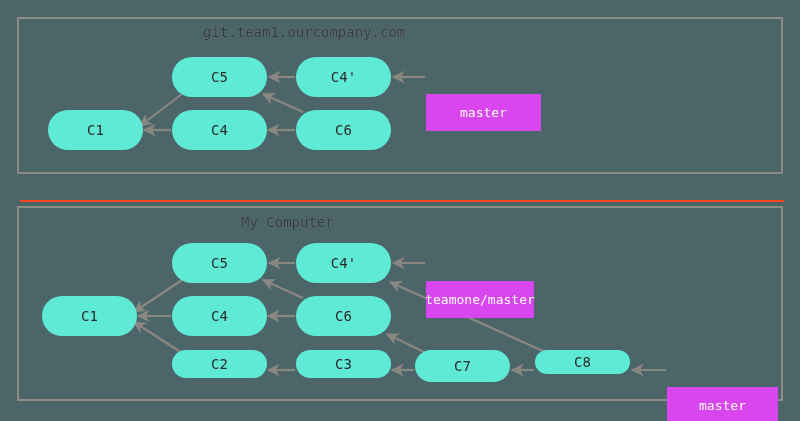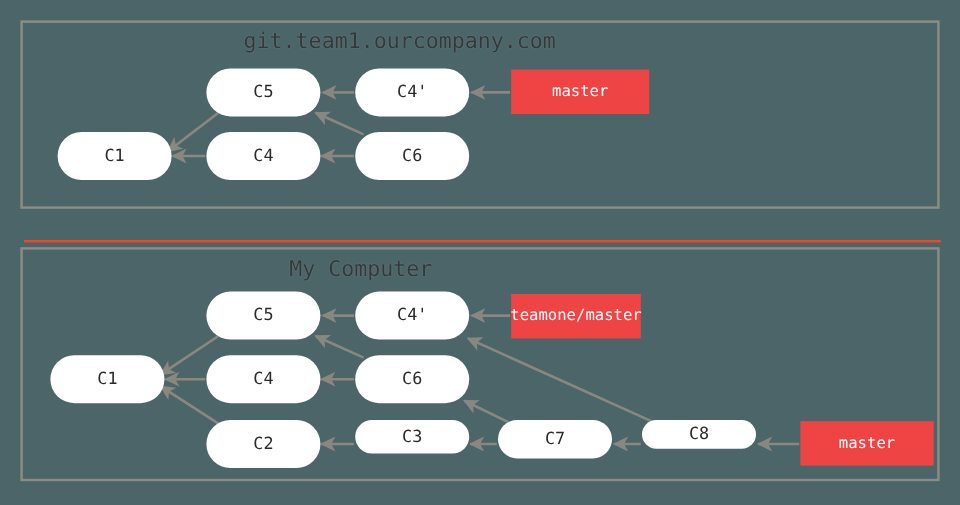--- a/index.html
+++ b/index.html
@@ -34,56 +34,57 @@
     left: 20px;
     top: 200px;
     width: 764px;
     height: 2px;
     background: #f4471f;
   }
 
   .panel-title {
     position: absolute;
     color: #33393b;
-    font-size: 18px;
+    font-size: 14px;
     letter-spacing: 0px;
     white-space: nowrap;
     font-family: "DejaVu Sans Mono", "Liberation Mono", monospace;
     text-shadow: 0 0 1px rgba(200,200,200,0.45);
   }
   #title-top    { left: 203px; top: 24px; }
   #title-bottom { left: 241px; top: 214px; }
 
   
   .node {
     position: absolute;
-    background: #ffffff;
+    background: #5eead4;
     border-radius: 22px;
     display: flex;
     align-items: center;
     justify-content: center;
     color: #2b2b2b;
     font-size: 14px;
     font-family: "DejaVu Sans Mono", "Liberation Mono", monospace;
     box-sizing: border-box;
     z-index: 3;
   }
 
   
   .ref {
     position: absolute;
-    background: #ef4444;
+    background: #d946ef;
     display: flex;
     align-items: center;
     justify-content: center;
     color: #ffffff;
     font-size: 13px;
     font-family: "DejaVu Sans Mono", "Liberation Mono", monospace;
     box-sizing: border-box;
     z-index: 4;
+    margin-top: 36px;
   }
 
   svg#edges {
     position: absolute;
     left: 0; top: 0;
     width: 800px;
     height: 421px;
     z-index: 2;
     pointer-events: none;
   }
@@ -136,21 +137,21 @@
       <div class="node" style="left: 172px; top: 110px; width: 95px; height: 40px;">C4</div>
       <div class="node" style="left: 296px; top: 110px; width: 95px; height: 40px;">C6</div>
       <div class="node" style="left: 172px; top: 57px; width: 95px; height: 40px;">C5</div>
       <div class="node" style="left: 296px; top: 57px; width: 95px; height: 40px;">C4'</div>
       <div class="ref" style="left: 426px; top: 58px; width: 115px; height: 37px;">master</div>
       <div class="node" style="left: 42px; top: 296px; width: 95px; height: 40px;">C1</div>
       <div class="node" style="left: 172px; top: 296px; width: 95px; height: 40px;">C4</div>
       <div class="node" style="left: 296px; top: 296px; width: 95px; height: 40px;">C6</div>
       <div class="node" style="left: 172px; top: 243px; width: 95px; height: 40px;">C5</div>
       <div class="node" style="left: 296px; top: 243px; width: 95px; height: 40px;">C4'</div>
-      <div class="node" style="left: 172px; top: 350px; width: 95px; height: 40px;">C2</div>
+      <div class="node" style="left: 172px; top: 350px; width: 95px; height: 28px;">C2</div>
       <div class="node" style="left: 296px; top: 350px; width: 95px; height: 28px;">C3</div>
       <div class="node" style="left: 415px; top: 350px; width: 95px; height: 32px;">C7</div>
       <div class="node" style="left: 535px; top: 350px; width: 95px; height: 24px;">C8</div>
       <div class="ref" style="left: 426px; top: 245px; width: 108px; height: 37px;">teamone/master</div>
       <div class="ref" style="left: 667px; top: 351px; width: 111px; height: 37px;">master</div>
     </div>
 
 </div>
 
 </body></html>

